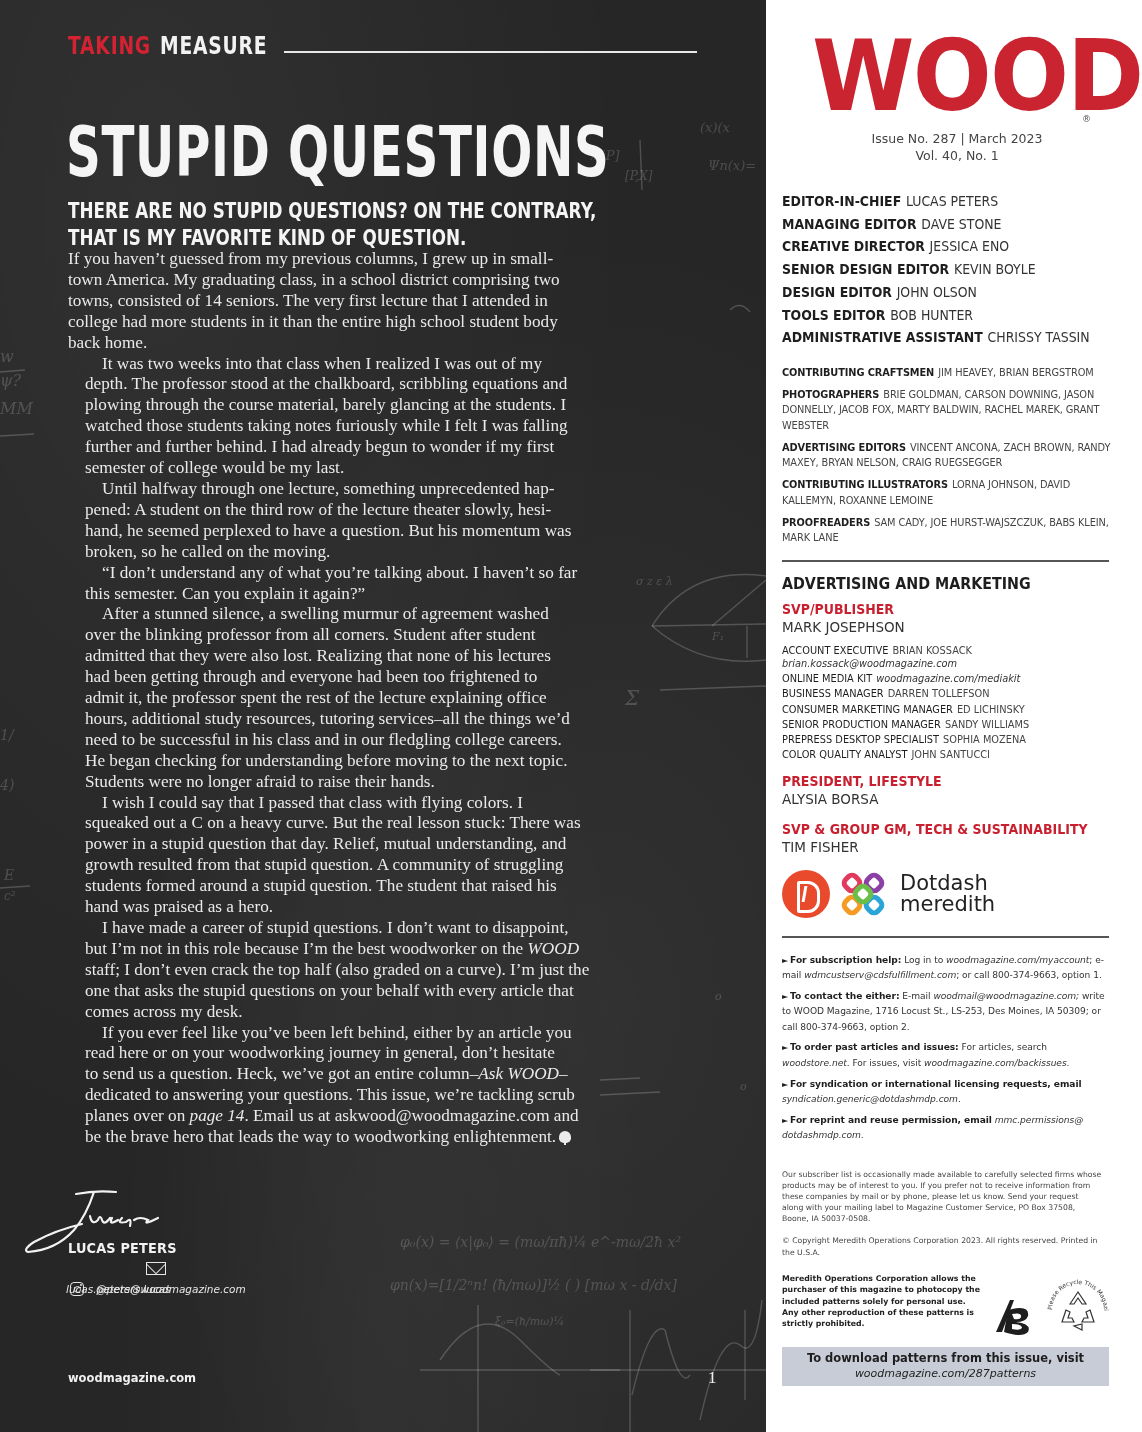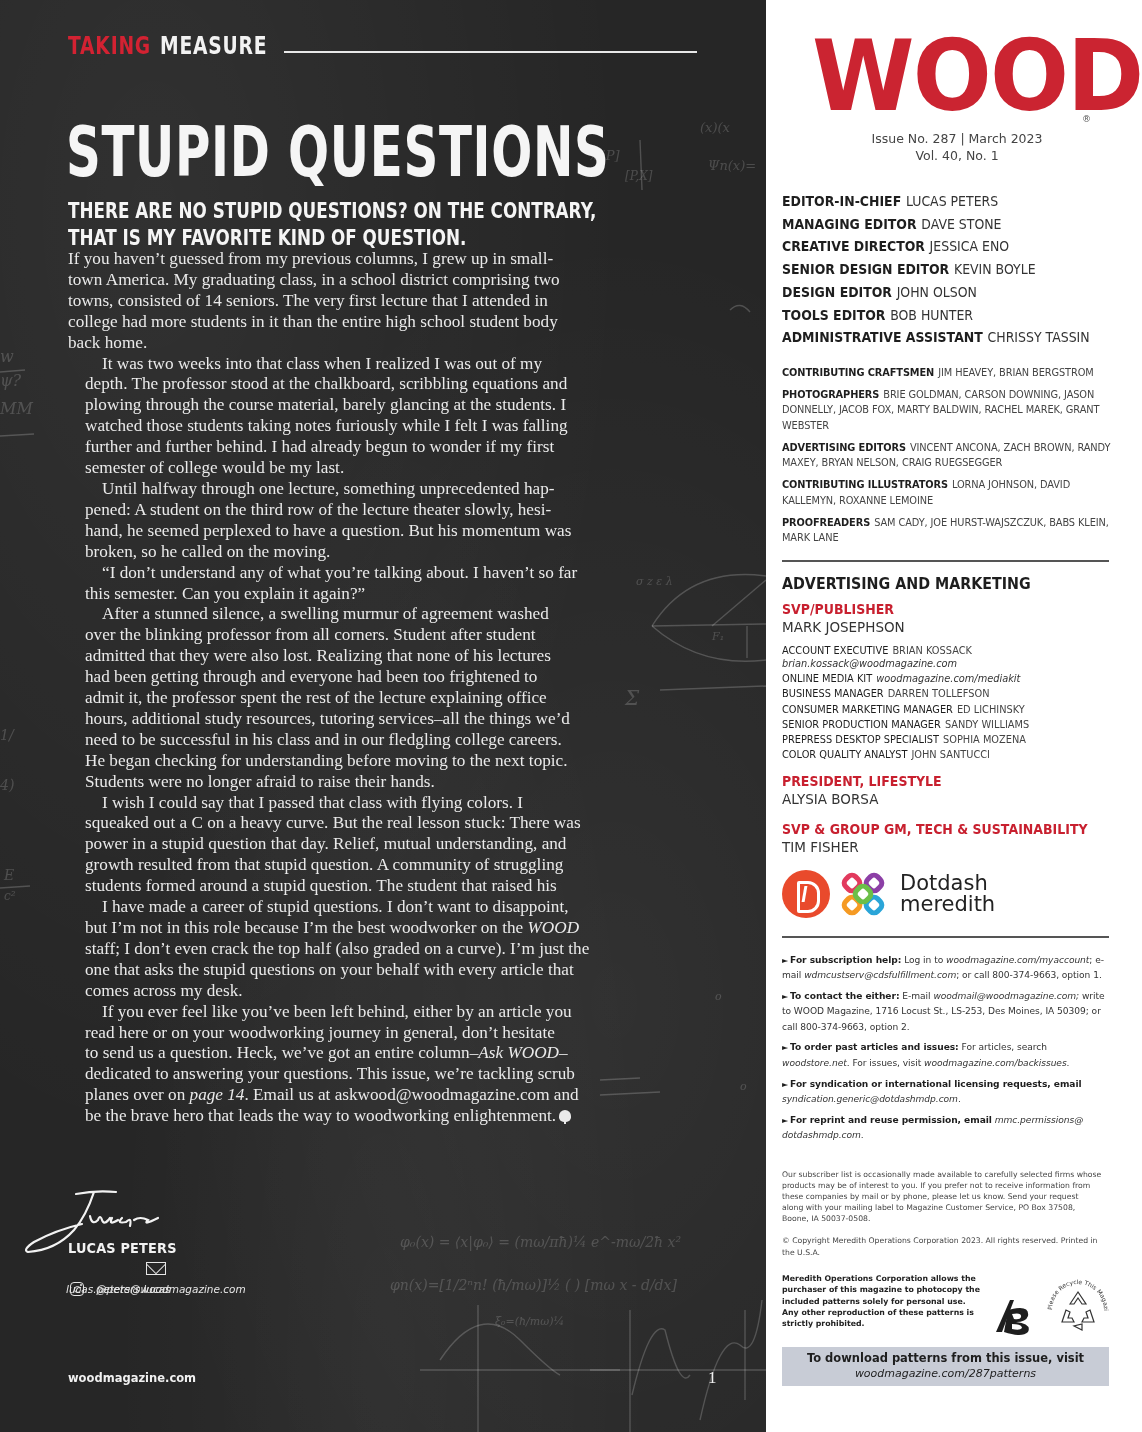--- a/index.html
+++ b/index.html
@@ -238,20 +238,21 @@
       <span class="line">need to be successful in his class and in our fledgling college careers.</span>
       <span class="line">He began checking for understanding before moving to the next topic.</span>
       <span class="line">Students were no longer afraid to raise their hands.</span>
     </p>
     <p>
       <span class="line" style="padding-left:17px">I wish I could say that I passed that class with flying colors. I</span>
       <span class="line">squeaked out a C on a heavy curve. But the real lesson stuck: There was</span>
       <span class="line">power in a stupid question that day. Relief, mutual understanding, and</span>
       <span class="line">growth resulted from that stupid question. A community of struggling</span>
       <span class="line">students formed around a stupid question. The student that raised his</span>
+      <span class="line">hand was praised as a hero.</span>
     </p>
     <p>
       <span class="line" style="padding-left:17px">I have made a career of stupid questions. I don’t want to disappoint,</span>
       <span class="line"><span>but I’m not in this role because I’m the best woodworker on the </span><em>WOOD</em></span>
       <span class="line">staff; I don’t even crack the top half (also graded on a curve). I’m just the</span>
       <span class="line">one that asks the stupid questions on your behalf with every article that</span>
       <span class="line">comes across my desk.</span>
     </p>
     <p>
       <span class="line" style="padding-left:17px">If you ever feel like you’ve been left behind, either by an article you</span>

